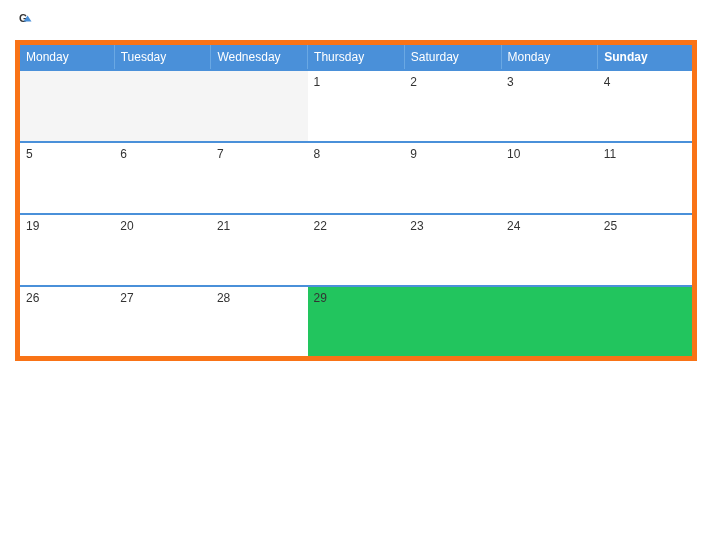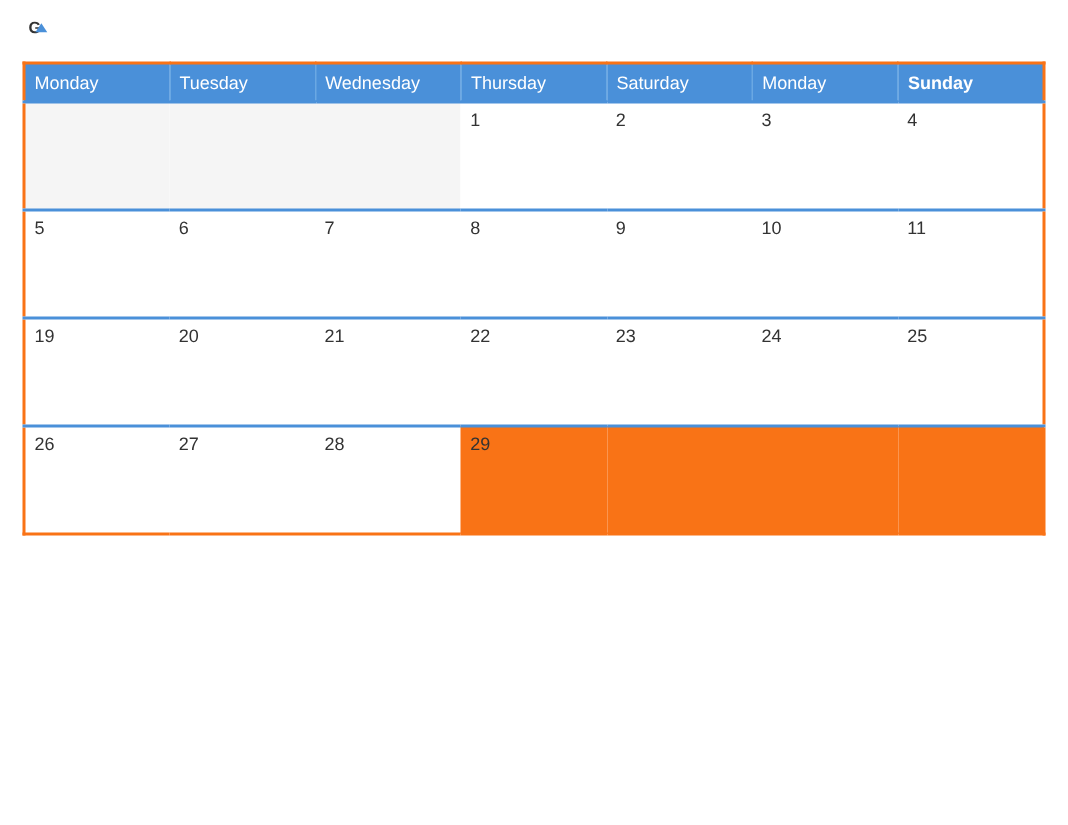--- a/index.html
+++ b/index.html
@@ -61,21 +61,21 @@
 
     .country-label {
       font-size: 15px;
       color: #333;
     }
 
     
     .calendar-table {
       width: 100%;
       border-collapse: collapse;
-      border: 2px solid #f97316;
+      border: 5px solid #f97316;
     }
 
     .calendar-table thead tr th {
       background-color: #4a90d9;
       color: #fff;
       font-size: 12px;
       font-weight: normal;
       padding: 5px 6px;
       text-align: left;
       border-right: 1px solid #6aa8e3;
@@ -99,21 +99,21 @@
       font-size: 12px;
       color: #333;
       width: calc(100% / 7);
     }
 
     .calendar-table tbody tr td.empty {
       background: #f5f5f5;
     }
 
     .calendar-table tbody tr:last-child td:nth-child(n+4) {
-      background: #f97316;
+      background: #22c55e;
     }
 
     .day-number {
       font-size: 12px;
       color: #333;
     }
   </style>
 </head>
 <body>
 

